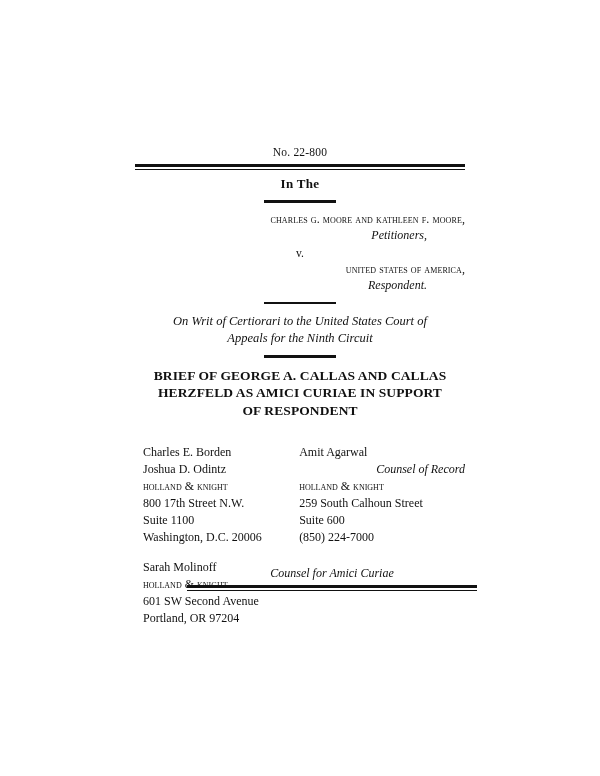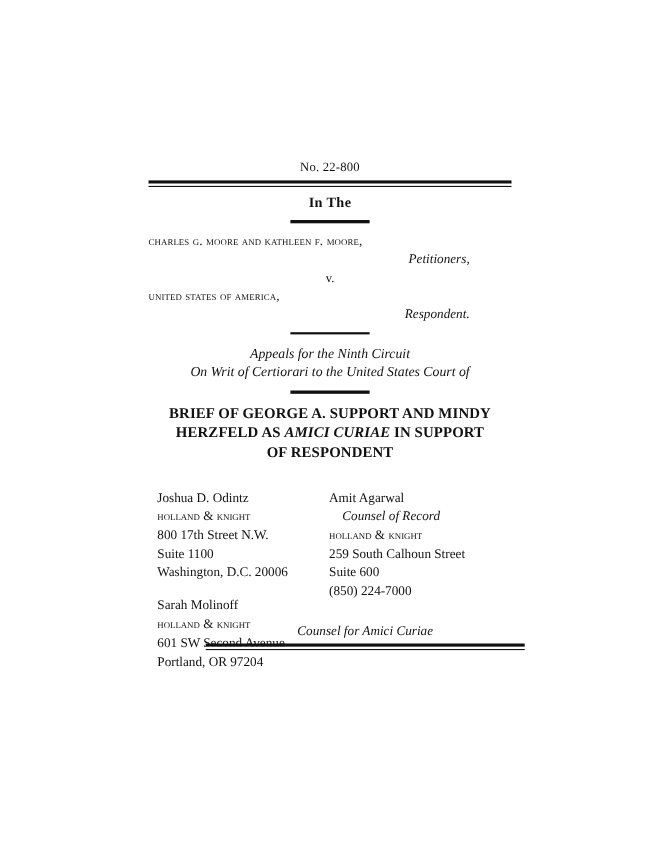--- a/index.html
+++ b/index.html
@@ -77,21 +77,21 @@
 
   
   .rule-short {
     width: 72px;
     height: 2.5px;
     background: #111111;
     margin: 9px auto 9px auto;
   }
 
   .party {
-    text-align: left;
+    text-align: right;
     font-size: 12px;
     letter-spacing: 0.1px;
     font-variant: small-caps;
     text-transform: lowercase;
   }
   .role {
     text-align: right;
     font-style: italic;
     font-size: 12px;
     margin-top: 1px;
@@ -113,21 +113,20 @@
 
   .brief-title {
     text-align: center;
     font-weight: 700;
     font-size: 13.5px;
     line-height: 1.3;
     letter-spacing: 0.1px;
     margin-top: 2px;
   }
   .brief-title .ital {
-    font-style: italic;
   }
 
   
   .counsel {
     display: flex;
     margin-top: 24px;
   }
   .col-left {
     width: 160px;
     padding-left: 8px;
@@ -140,20 +139,21 @@
     line-height: 1.42;
     white-space: nowrap;
   }
   .cline.smallcaps {
     font-variant: small-caps;
     text-transform: lowercase;
   }
   .cline.italic-indent {
     font-style: italic;
     padding-left: 12px;
+    text-align: right;
   }
   .block-gap {
     height: 13px;
   }
 
   
   .footer {
     position: absolute;
     left: 187px;
     top: 566px;
@@ -191,35 +191,36 @@
     <div class="role">Petitioners,</div>
 
     <div class="versus">v.</div>
 
     <div class="party">United States of America,</div>
     <div class="role">Respondent.</div>
 
     <div class="rule-short"></div>
 
     <div class="writ">
+      <div>On Writ of Certiorari to the United States Court of</div>
       <div>Appeals for the Ninth Circuit</div>
-      <div>On Writ of Certiorari to the United States Court of</div>
     </div>
 
     <div class="rule-short"></div>
 
     <div class="brief-title">
-      <div>BRIEF OF GEORGE A. SUPPORT AND MINDY</div>
+      <div>BRIEF OF GEORGE A. CALLAS AND CALLAS</div>
       <div><span>HERZFELD AS </span><span class="ital">AMICI CURIAE</span><span> IN SUPPORT</span></div>
       <div>OF RESPONDENT</div>
     </div>
 
     <div class="counsel">
 
       <div class="col-left">
+        <div class="cline">Charles E. Borden</div>
         <div class="cline">Joshua D. Odintz</div>
         <div class="cline smallcaps">Holland &amp; Knight</div>
         <div class="cline">800 17th Street N.W.</div>
         <div class="cline">Suite 1100</div>
         <div class="cline">Washington, D.C. 20006</div>
 
         <div class="block-gap"></div>
 
         <div class="cline">Sarah Molinoff</div>
         <div class="cline smallcaps">Holland &amp; Knight</div>

